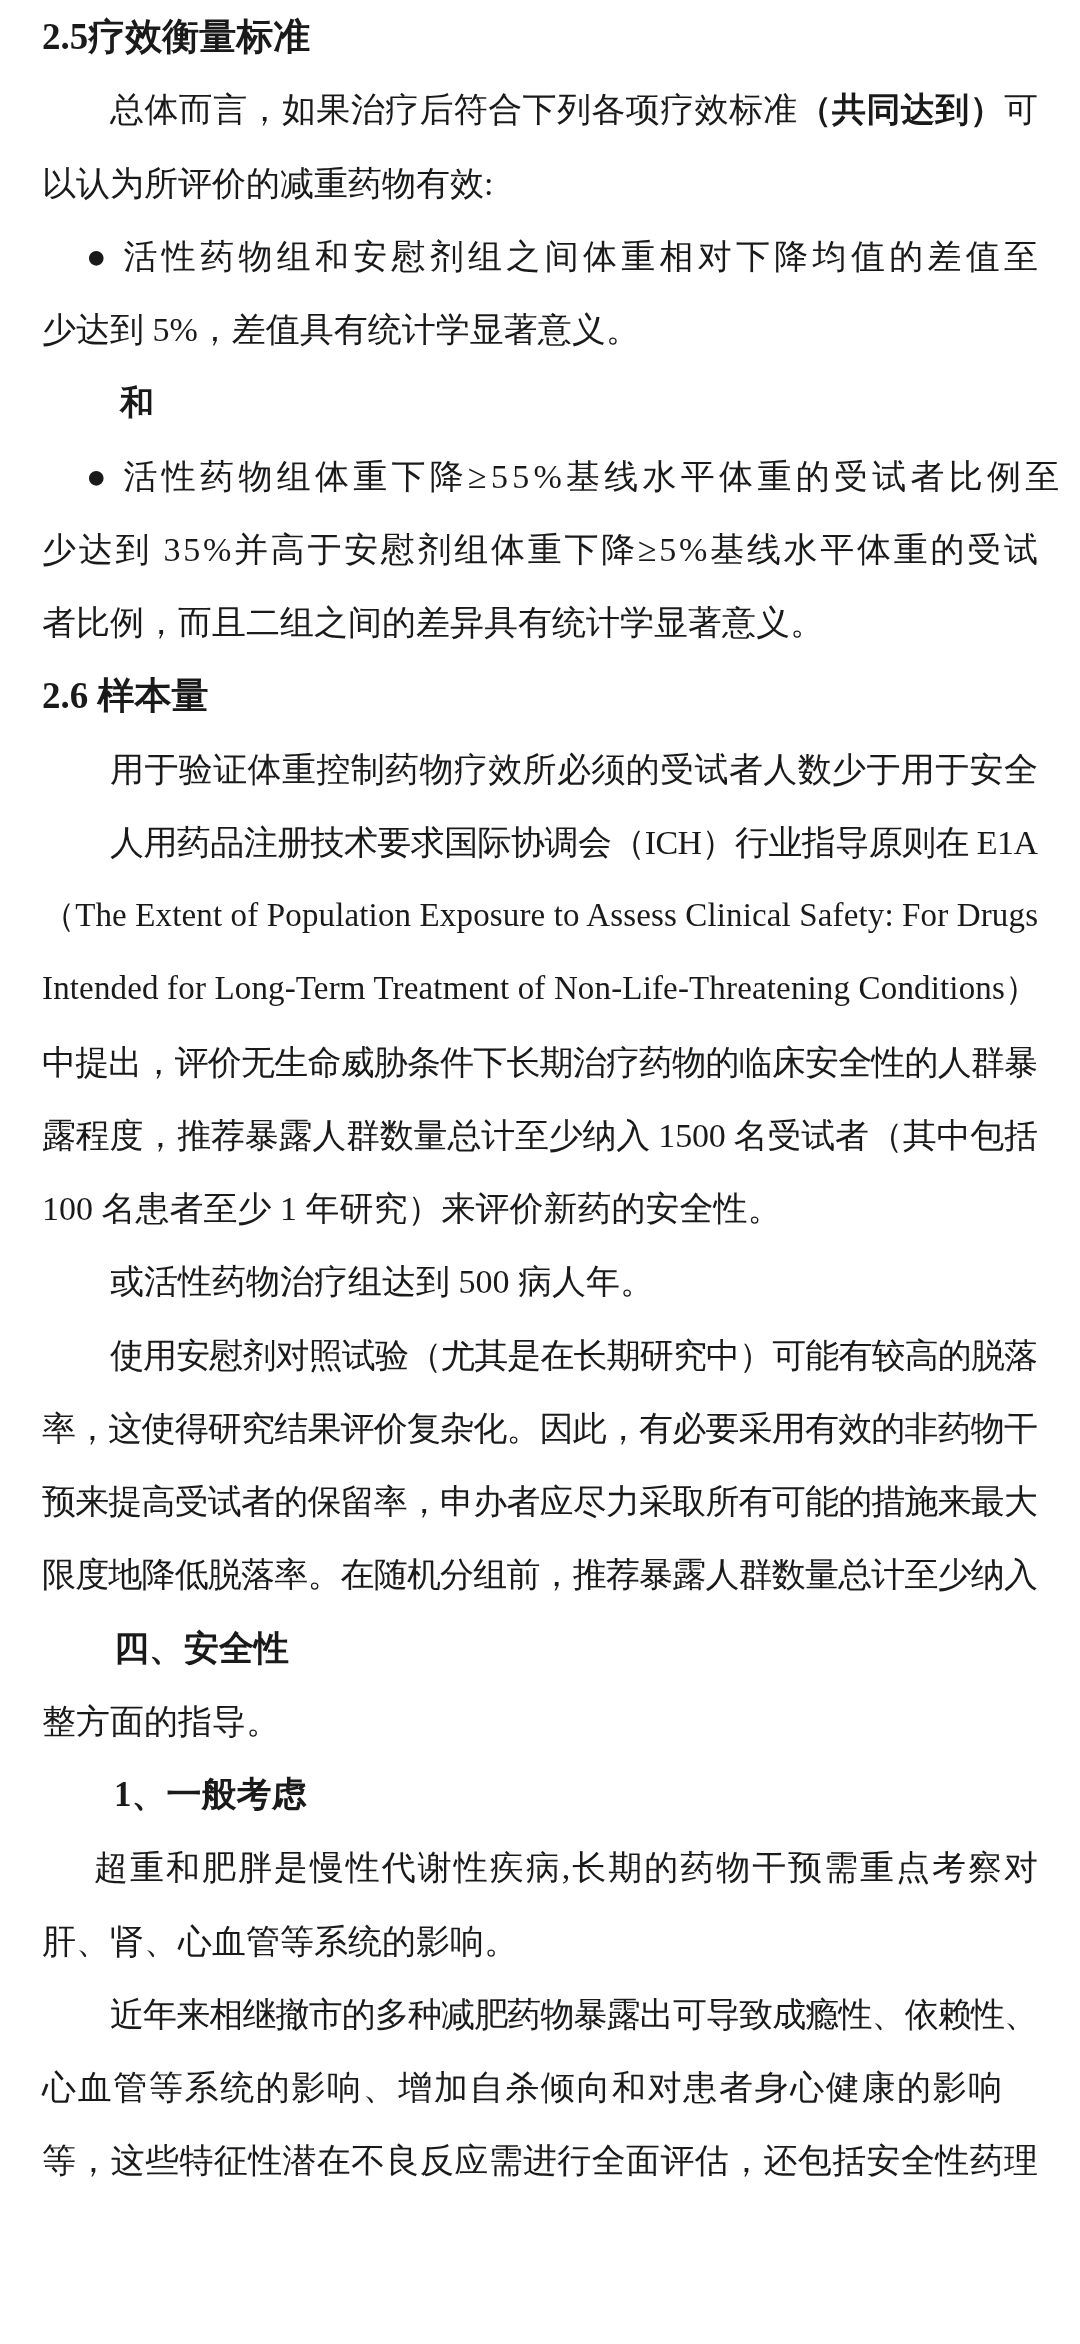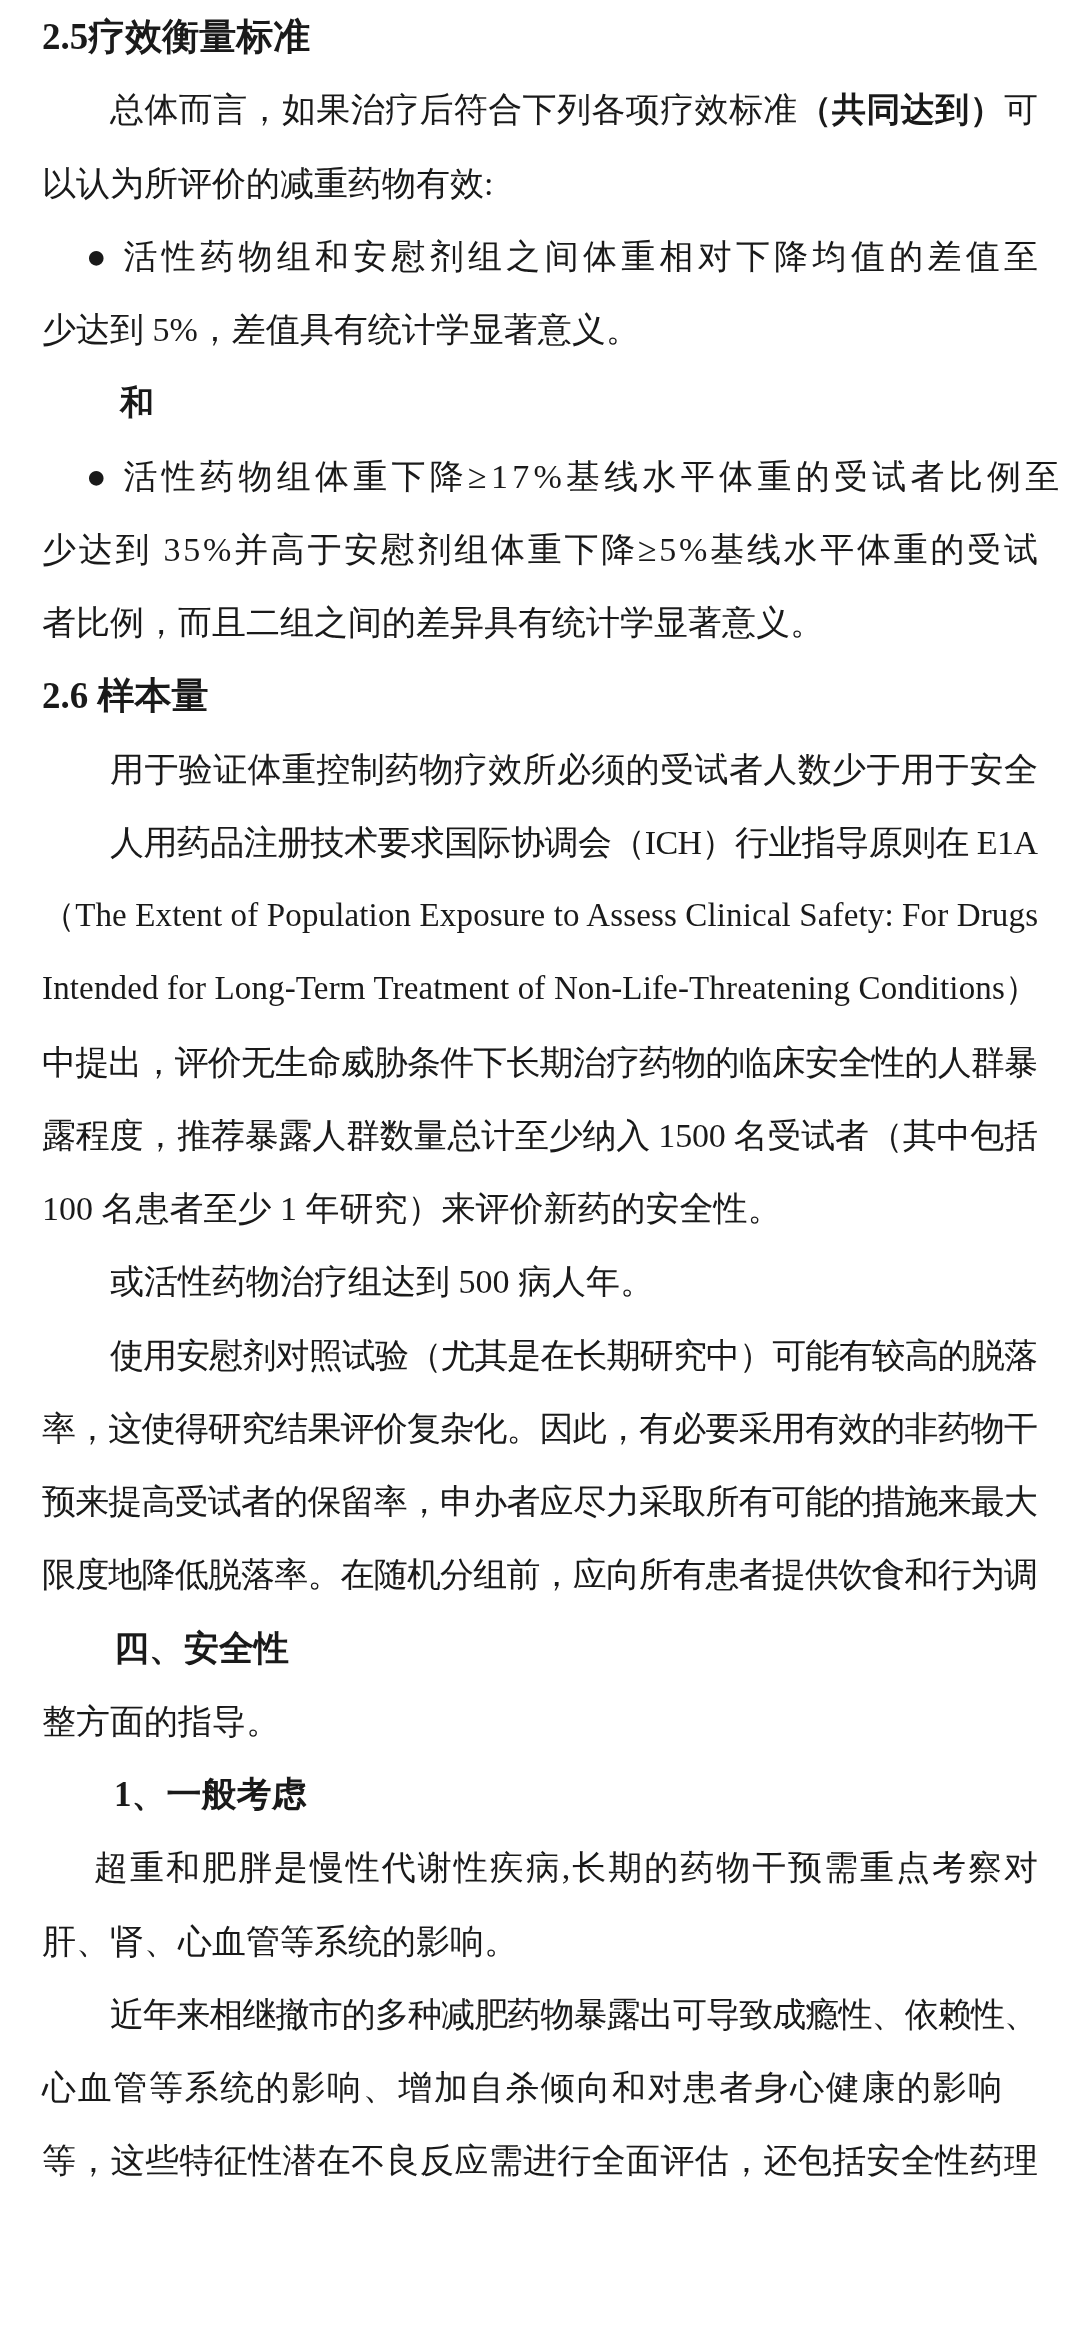--- a/index.html
+++ b/index.html
@@ -36,36 +36,36 @@
 </head>
 <body>
 
 <main class="page">
     <div class="line heading"><span class="inner"><span class="b">2.5疗效衡量标准</span></span></div>
     <div class="line body" style="padding-left: 68px;"><span class="inner" style="letter-spacing: 0.384615px;"><span>总体而言，如果治疗后符合下列各项疗效标准</span><span class="b">（共同达到）</span><span>可</span></span></div>
     <div class="line body"><span class="inner"><span>以认为所评价的减重药物有效:</span></span></div>
     <div class="line body" style="padding-left: 44px;"><span class="inner" style="letter-spacing: 4.27813px;"><span>● 活性药物组和安慰剂组之间体重相对下降均值的差值至</span></span></div>
     <div class="line body"><span class="inner"><span>少达到 5%，差值具有统计学显著意义。</span></span></div>
     <div class="line body" style="padding-left: 78px;"><span class="inner"><span class="b">和</span></span></div>
-    <div class="line body" style="padding-left: 44px;"><span class="inner" style="letter-spacing: 4.26803px;"><span>● 活性药物组体重下降≥17%基线水平体重的受试者比例至</span></span></div>
+    <div class="line body" style="padding-left: 44px;"><span class="inner" style="letter-spacing: 4.26803px;"><span>● 活性药物组体重下降≥55%基线水平体重的受试者比例至</span></span></div>
     <div class="line body"><span class="inner" style="letter-spacing: 2.7306px; margin-top: 28px;"><span>少达到 35%并高于安慰剂组体重下降≥5%基线水平体重的受试</span></span></div>
     <div class="line body"><span class="inner"><span>者比例，而且二组之间的差异具有统计学显著意义。</span></span></div>
     <div class="line heading"><span class="inner"><span class="b">2.6 样本量</span></span></div>
     <div class="line body" style="padding-left: 68px;"><span class="inner" style="letter-spacing: 0.384615px;"><span>用于验证体重控制药物疗效所必须的受试者人数少于用于安全</span></span></div>
     <div class="line body" style="padding-left: 68px;"><span class="inner" style="letter-spacing: -0.579688px;"><span>人用药品注册技术要求国际协调会（ICH）行业指导原则在 E1A</span></span></div>
     <div class="line latin"><span class="inner" style="letter-spacing: 0.139509px;"><span>（The Extent of Population Exposure to Assess Clinical Safety: For Drugs</span></span></div>
     <div class="line latin"><span class="inner" style="letter-spacing: 0.154851px;"><span>Intended for Long-Term Treatment of Non-Life-Threatening Conditions）</span></span></div>
     <div class="line body"><span class="inner" style="letter-spacing: -0.827586px;"><span>中提出，评价无生命威胁条件下长期治疗药物的临床安全性的人群暴</span></span></div>
     <div class="line body"><span class="inner" style="letter-spacing: -0.21875px;"><span>露程度，推荐暴露人群数量总计至少纳入 1500 名受试者（其中包括</span></span></div>
     <div class="line body"><span class="inner"><span>100 名患者至少 1 年研究）来评价新药的安全性。</span></span></div>
     <div class="line body" style="padding-left: 68px;"><span class="inner"><span>或活性药物治疗组达到 500 病人年。</span></span></div>
     <div class="line body" style="padding-left: 68px;"><span class="inner" style="letter-spacing: -0.888889px;"><span>使用安慰剂对照试验（尤其是在长期研究中）可能有较高的脱落</span></span></div>
     <div class="line body"><span class="inner" style="letter-spacing: -0.827586px;"><span>率，这使得研究结果评价复杂化。因此，有必要采用有效的非药物干</span></span></div>
     <div class="line body"><span class="inner" style="letter-spacing: -0.827586px;"><span>预来提高受试者的保留率，申办者应尽力采取所有可能的措施来最大</span></span></div>
-    <div class="line body"><span class="inner" style="letter-spacing: -0.827586px;"><span>限度地降低脱落率。在随机分组前，应向所有患者提供饮食和行为调</span></span></div>
+    <div class="line body"><span class="inner" style="letter-spacing: -0.827586px;"><span>限度地降低脱落率。在随机分组前，推荐暴露人群数量总计至少纳入</span></span></div>
     <div class="line subheading" style="padding-left: 72px;"><span class="inner"><span class="b">四、安全性</span></span></div>
     <div class="line body"><span class="inner"><span>整方面的指导。</span></span></div>
     <div class="line subheading" style="padding-left: 72px;"><span class="inner"><span class="b">1、一般考虑</span></span></div>
     <div class="line body" style="padding-left: 52px;"><span class="inner" style="letter-spacing: 1.98077px; text-align: center;"><span>超重和肥胖是慢性代谢性疾病,长期的药物干预需重点考察对</span></span></div>
     <div class="line body"><span class="inner"><span>肝、肾、心血管等系统的影响。</span></span></div>
     <div class="line body" style="padding-left: 68px;"><span class="inner" style="letter-spacing: -0.888889px;"><span>近年来相继撤市的多种减肥药物暴露出可导致成瘾性、依赖性、</span></span></div>
     <div class="line body"><span class="inner" style="letter-spacing: 1.62963px;"><span>心血管等系统的影响、增加自杀倾向和对患者身心健康的影响</span></span></div>
     <div class="line body"><span class="inner" style="letter-spacing: 0.357143px;"><span>等，这些特征性潜在不良反应需进行全面评估，还包括安全性药理</span></span></div>
   </main>
 

